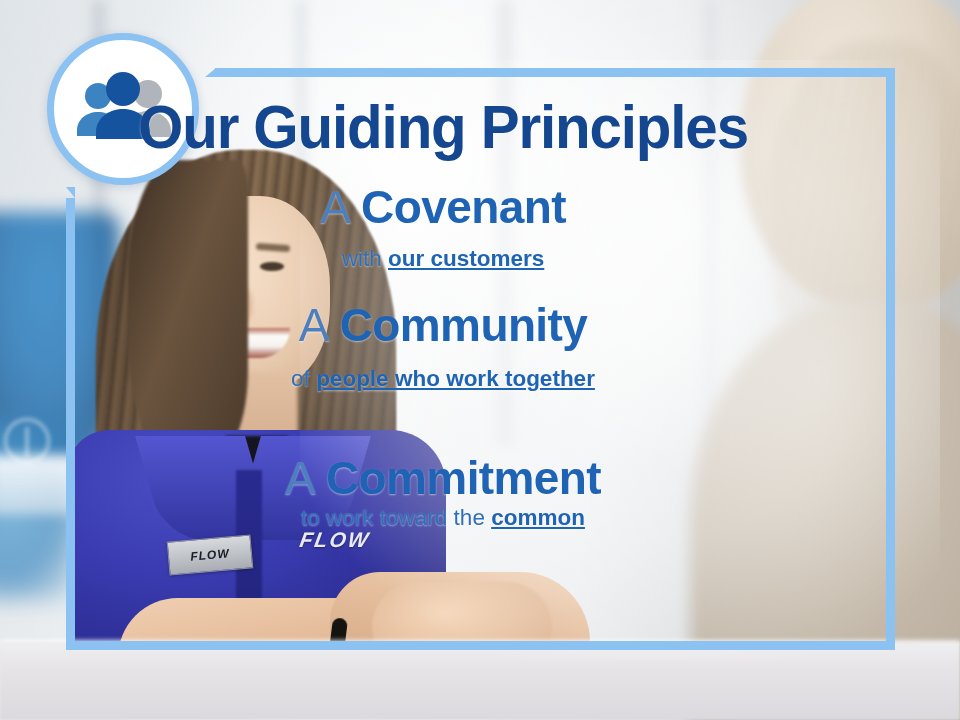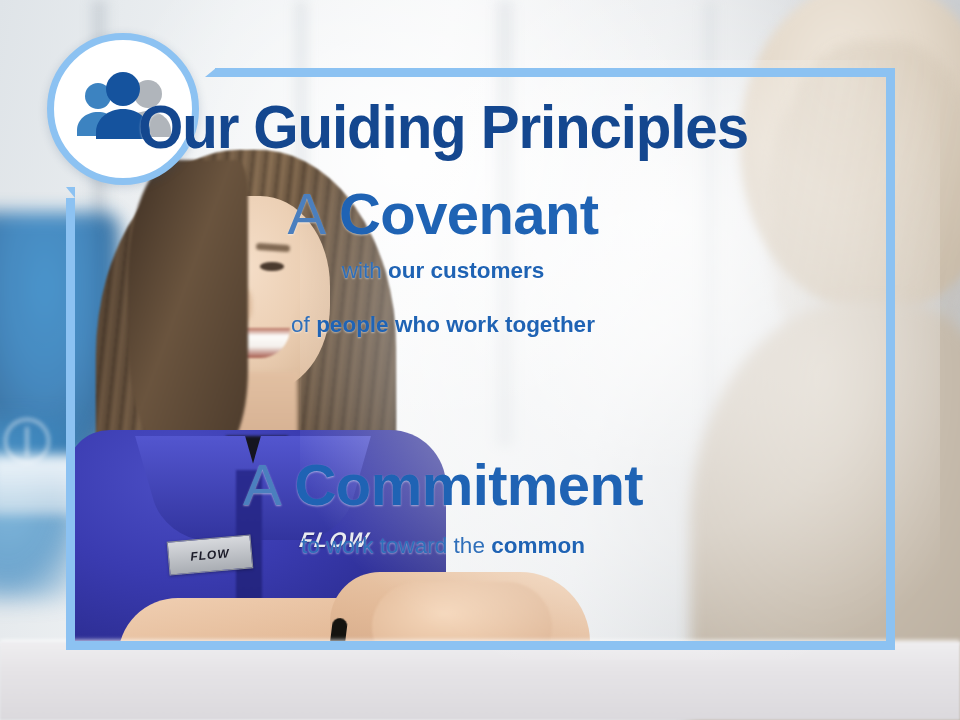--- a/index.html
+++ b/index.html
@@ -250,40 +250,40 @@
     font-weight:bold;
     color:#14478f;
     letter-spacing:-1.2px;
     transform:scaleX(0.94);
     transform-origin:center;
     text-shadow:0 1px 2px rgba(255,255,255,.55);
   }
 
   .principle { position:absolute; }
   .p-head {
-    font-size:58px; line-height:1.04; white-space:nowrap;
+    font-size:46px; line-height:1.04; white-space:nowrap;
     color:#2f6fba; text-shadow:0 1px 2px rgba(255,255,255,.5);
   }
   .p-head .art { font-weight:normal; color:#4b7fbe; letter-spacing:0; }
   .p-head .kw  { font-weight:bold; color:#1f63b4; letter-spacing:-0.6px; }
   .p-sub {
     font-size:22.5px; line-height:1.34;
     color:#2f6fba; text-shadow:0 1px 2px rgba(255,255,255,.5);
   }
-  .p-sub b { font-weight:bold; color:#1f63b4; }
+  .p-sub b { font-weight:bold; color:#1f63b4;text-decoration:underline; }
 
   
   #p1 { left:0;   top:184px; width:886px; text-align:center; }
   #p1 .p-sub { margin-top:12px; }
 
   #p2 { left:0;   top:302px; width:886px; text-align:center; }
-  #p2 .p-sub { margin-top:8px;text-align:center; }
+  #p2 .p-sub { margin-top:14px;text-align:center; }
 
   #p3 { left:0;   top:455px; width:886px; text-align:center; }
-  #p3 .p-sub { margin-top:16px; }
+  #p3 .p-sub { }
 </style>
 </head>
 <body>
 
 <div id="stage">
 
   <div class="photo">
     <div class="bg-base"></div>
 
     <div class="mullion m1"></div>
@@ -362,20 +362,24 @@
       <div class="p-head">
         <span class="art">A</span>
         <span class="kw">Covenant</span>
       </div>
       <div class="p-sub">
         <div>with <b>our customers</b></div>
       </div>
     </div>
 
     <div class="principle" id="p2">
+      <div class="p-head">
+        <span class="art">A</span>
+        <span class="kw">Community</span>
+      </div>
       <div class="p-sub">
         <div>of <b>people who work together</b></div>
       </div>
     </div>
 
     <div class="principle" id="p3">
       <div class="p-head">
         <span class="art">A</span>
         <span class="kw">Commitment</span>
       </div>

